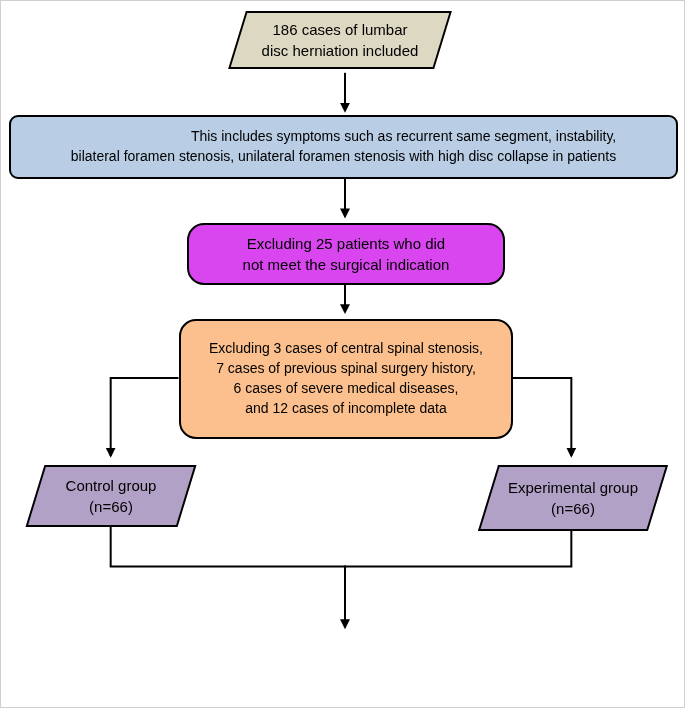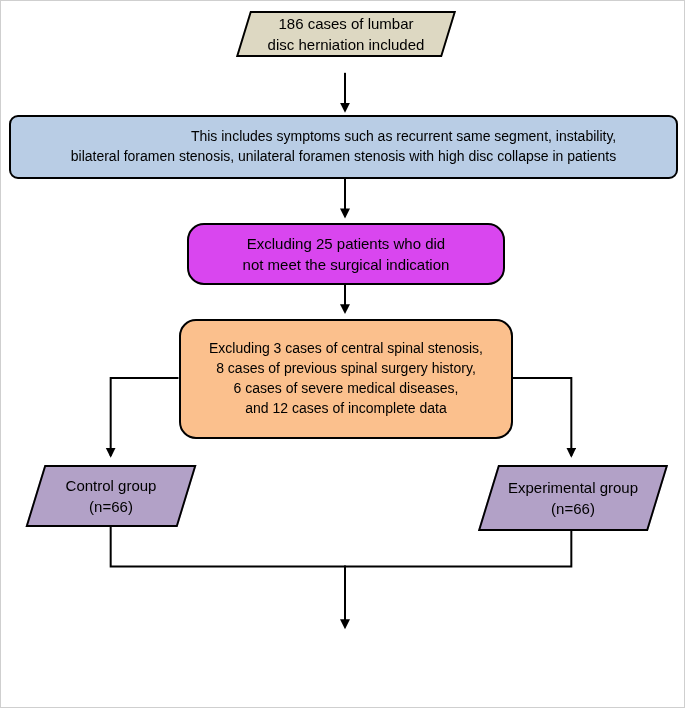--- a/index.html
+++ b/index.html
@@ -62,39 +62,39 @@
     <path d="M345 72 L345 110" stroke="#000" stroke-width="2" fill="none" marker-end="url(#arrow)"></path>
     <path d="M345 178 L345 216" stroke="#000" stroke-width="2" fill="none" marker-end="url(#arrow)"></path>
     <path d="M345 284 L345 312" stroke="#000" stroke-width="2" fill="none" marker-end="url(#arrow)"></path>
     <path d="M178 378 L110 378 L110 456" stroke="#000" stroke-width="2" fill="none" marker-end="url(#arrow)"></path>
     <path d="M512 378 L572 378 L572 456" stroke="#000" stroke-width="2" fill="none" marker-end="url(#arrow)"></path>
     <path d="M110 518 L110 567 L346 567" stroke="#000" stroke-width="2" fill="none"></path>
     <path d="M572 518 L572 567 L344 567" stroke="#000" stroke-width="2" fill="none"></path>
     <path d="M345 567 L345 628" stroke="#000" stroke-width="2" fill="none" marker-end="url(#arrow)"></path>
   </svg>
 
-  <div class="node" style="left:242px; top:10px; width:206px; height:46px;">
+  <div class="node" style="left:236px; top:10px; width:206px; height:58px;">
     <div class="shape para" style="background-color: rgb(221, 216, 194);"></div>
     <div class="txt fs15">186 cases of lumbar
 disc herniation included</div>
   </div>
 
   <div class="node box r-sm" style="left: 8px; top: 114px; width: 669px; height: 64px; background-color: rgb(185, 205, 229);">
     <div class="txt fs14">This includes symptoms such as recurrent same segment, instability,
 bilateral foramen stenosis, unilateral foramen stenosis with high disc collapse in patients</div>
   </div>
 
   <div class="node box r-lg" style="left: 186px; top: 222px; width: 318px; height: 62px; background-color: #d946ef;">
     <div class="txt fs15">Excluding 25 patients who did
 not meet the surgical indication</div>
   </div>
 
   <div class="node box r-lg" style="left: 178px; top: 318px; width: 334px; height: 120px; background-color: rgb(251, 192, 141);">
     <div class="txt fs14">Excluding 3 cases of central spinal stenosis,
-8 cases of previous spinal surgery history,
+7 cases of previous spinal surgery history,
 6 cases of severe medical diseases,
 and 12 cases of incomplete data</div>
   </div>
 
   <div class="node" style="left:34px; top:464px; width:152px; height:62px;">
     <div class="shape para" style="background-color: rgb(178, 161, 199);"></div>
     <div class="txt fs15">Control group
 (n=66)</div>
   </div>
 

